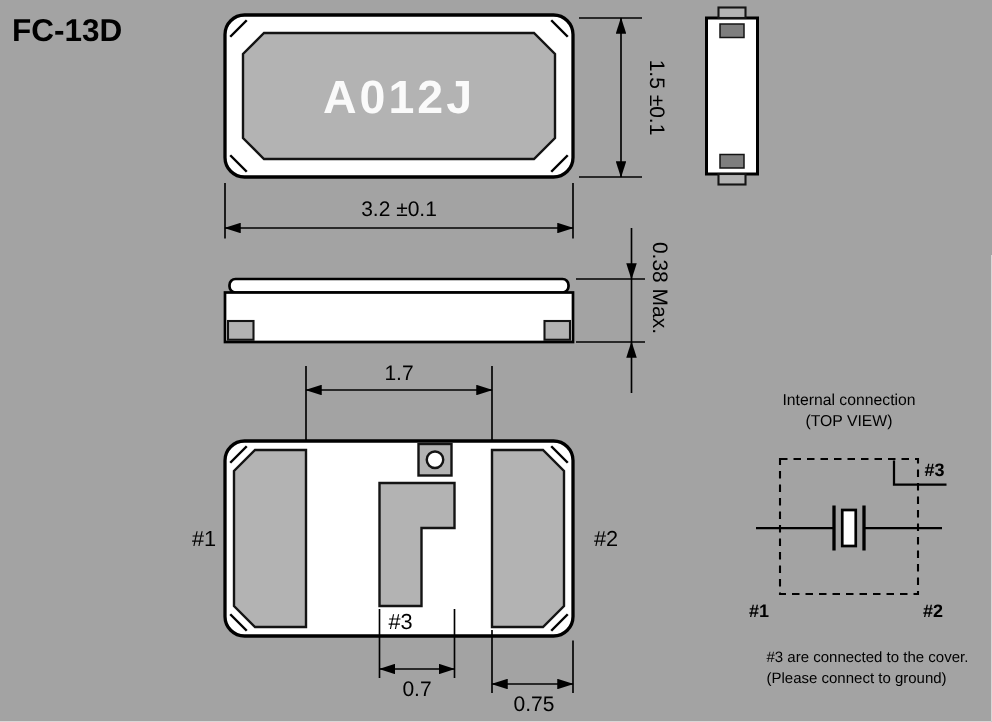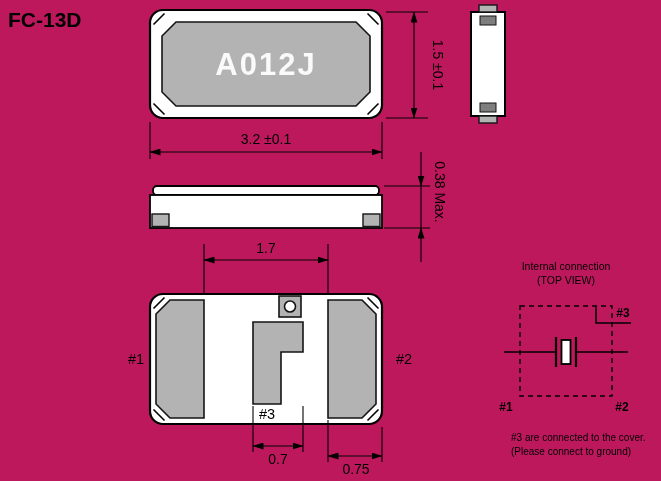--- a/index.html
+++ b/index.html
@@ -1,16 +1,16 @@
 <!DOCTYPE html>
 <html><head>
 <meta charset="utf-8">
 <style>
   html,body{margin:0;padding:0;background:#ffffff;}
-  .sheet{position:relative;width:661px;height:481px;background:#be185d;font-family:"Liberation Sans",sans-serif;overflow:hidden;}
+  .sheet{position:relative;width:661px;height:481px;background:#a3a3a3;font-family:"Liberation Sans",sans-serif;overflow:hidden;}
   .sheet svg{display:block;}
   text{fill:#000;font-family:"Liberation Sans",sans-serif;}
   .doc-title{font-size:21px;font-weight:bold;}
   .marking{font-size:31px;font-weight:bold;fill:#fafafa;letter-spacing:2px;}
   .dim{font-size:14px;}
   .lbl{font-size:14.5px;}
   .pin{font-size:12px;font-weight:bold;}
   .small{font-size:10.5px;}
   .note-t{font-size:10px;}
   .outline{fill:#fff;stroke:#000;stroke-width:2.2;stroke-linejoin:round;}

